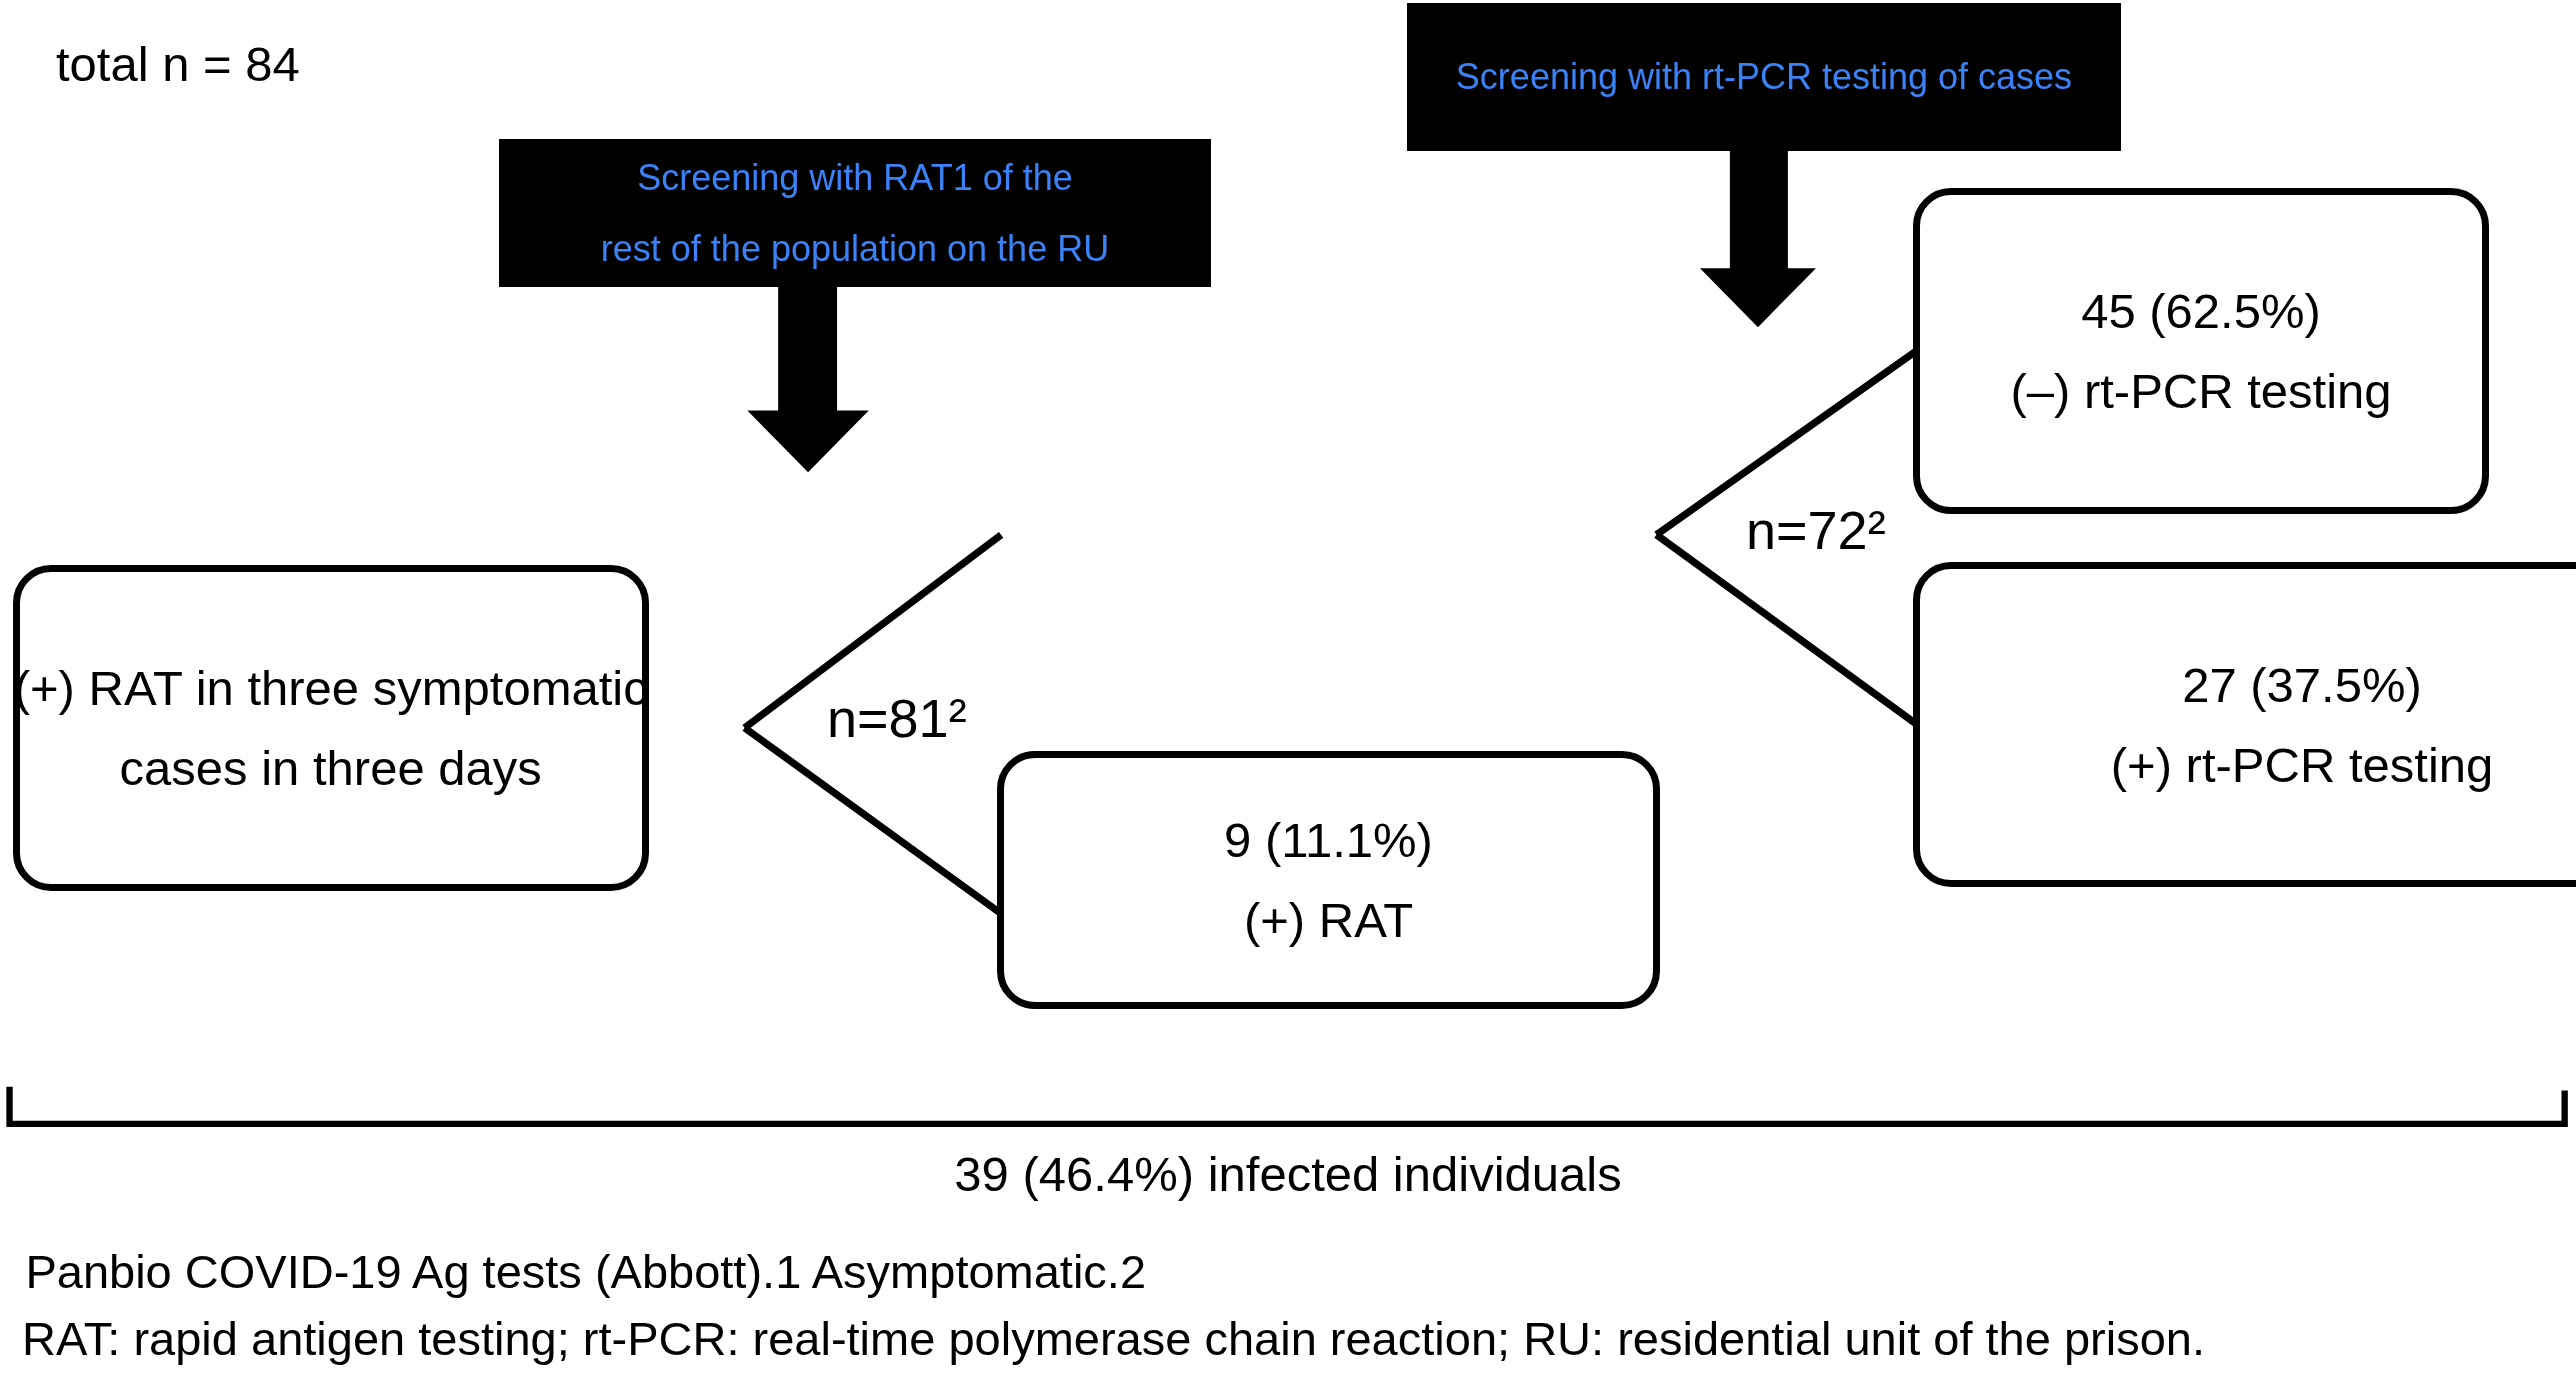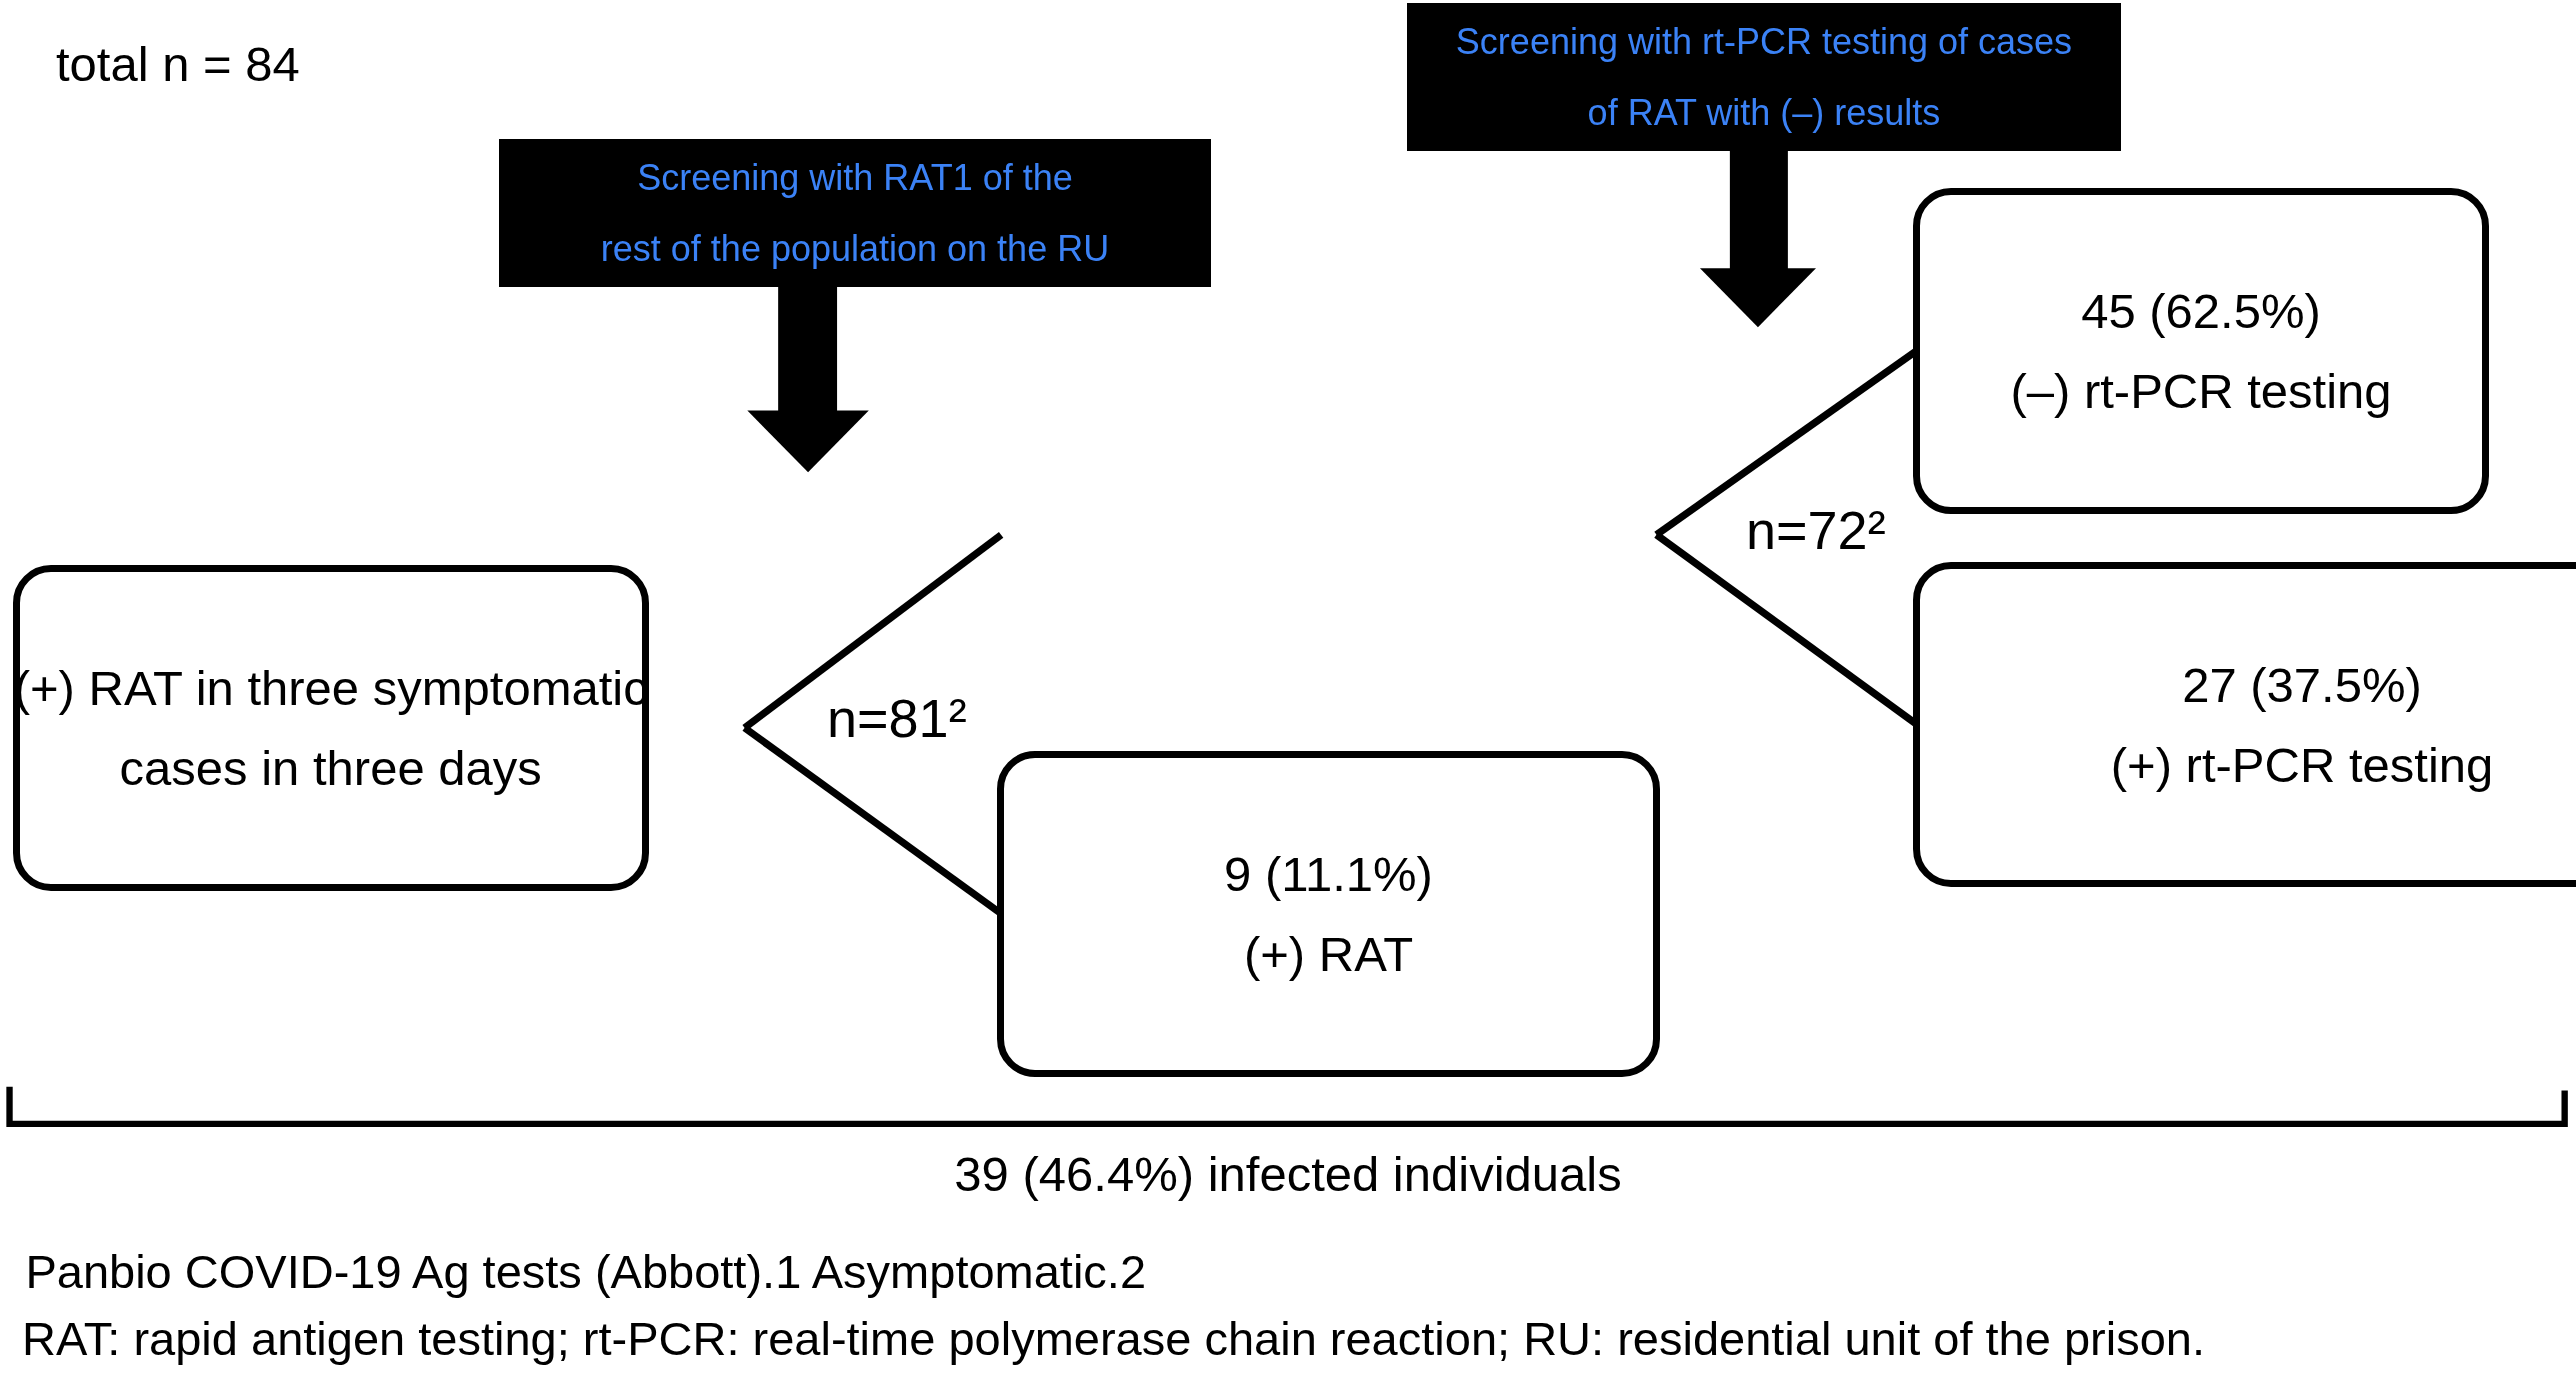--- a/index.html
+++ b/index.html
@@ -38,21 +38,21 @@
   .n-label{font-size:54px;}
   .n81{left:827px;top:687px;}
   .n72{left:1746px;top:499px;}
   .infected-label{left:0;top:1146px;width:2576px;text-align:center;font-size:49px;}
   .footnote{font-size:47px;}
   .fn1{left:25.4px;top:1244px;}
   .fn2{left:22px;top:1311px;}
 
   .box-source{left:12.7px;top:565px;width:636px;height:326px;}
   .box-rat-neg{left:997px;top:374px;width:663px;height:320px;}
-  .box-rat-pos{left:997px;top:751px;width:663px;height:326px;}
+  .box-rat-pos{left:997px;top:751px;width:663px;height:258px;}
   .box-pcr-neg{left:1913px;top:188px;width:576px;height:326px;}
   .box-pcr-pos{left:1913px;top:562px;width:778px;height:325px;}
 
   .banner-rat{left:451px;top:139px;width:712px;height:148px;margin-left:48px;}
   .banner-pcr{left:1407px;top:2.7px;width:714px;height:148px;}
 </style>
 </head>
 <body>
 
 <div id="canvas">
@@ -79,21 +79,20 @@
   </svg>
 
   <div class="plain total-label">total n = 84</div>
 
   <div class="banner banner-rat">
     <div>Screening with RAT1 of the</div>
     <div>rest of the population on the RU</div>
   </div>
   <div class="banner banner-pcr">
     <div>Screening with rt-PCR testing of cases</div>
-    <div>of RAT with (–) results</div>
   </div>
 
   <div class="node box-source">
     <div>(+) RAT in three symptomatic</div>
     <div>cases in three days</div>
   </div>
 
 
   <div class="node box-rat-pos">
     <div>9 (11.1%)</div>

